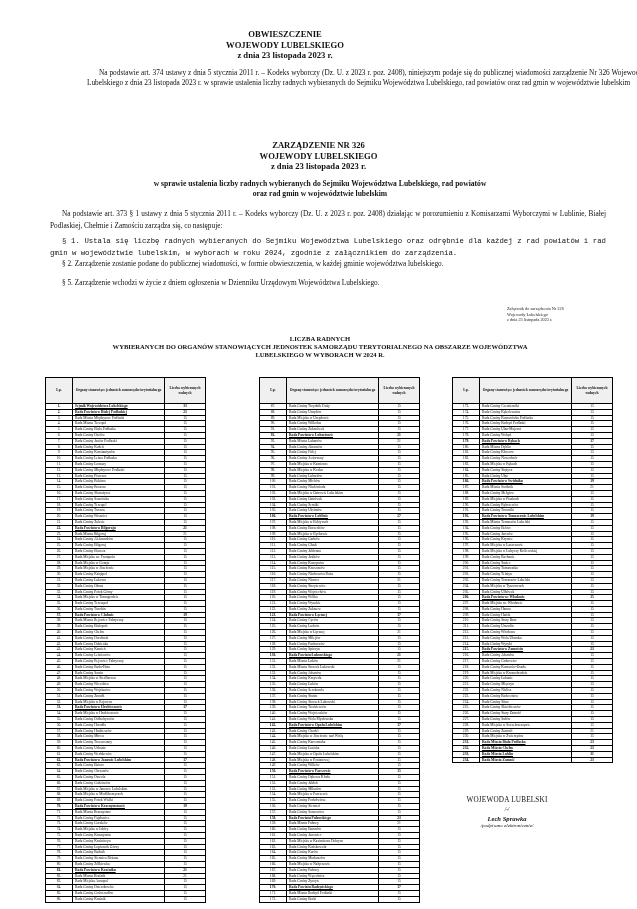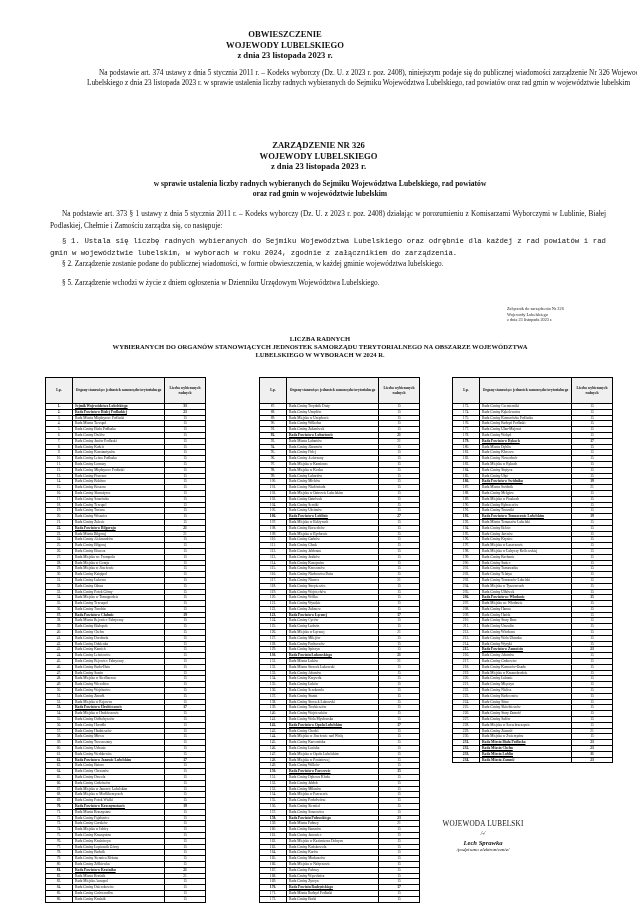--- a/index.html
+++ b/index.html
@@ -24,21 +24,21 @@
   .tbl td.lp { text-align: center; }
   .tbl td.num { text-align: center; }
   .tbl tr.bold td { font-weight: bold; }
   .tbl tr.under td.name { text-decoration: underline; }
   #tbl-left { left: 45px; width: 160px; }
   #tbl-mid { left: 259px; width: 160px; }
   #tbl-right { left: 452px; width: 161px; }
   .col-lp { width: 27px; }
   .col-name { width: 92px; }
   .col-num { width: 41px; }
-  #sign { position: absolute; top: 796px; left: 423px; width: 120px; text-align: center; margin-top: 24px; }
+  #sign { position: absolute; top: 796px; left: 447px; width: 120px; text-align: center; }
   #sign-role { font-size: 7.2px; line-height: 9px; letter-spacing: 0.2px; }
   #sign-dash { font-size: 5.2px; line-height: 9px; font-style: italic; }
   #sign-name { font-size: 6.6px; font-weight: bold; font-style: italic; line-height: 9px; }
   #sign-note { font-size: 5px; font-style: italic; line-height: 6px; }
 </style>
 </head>
 <body>
 
 <div id="obw-title" class="hdr">
   <div>OBWIESZCZENIE</div>

